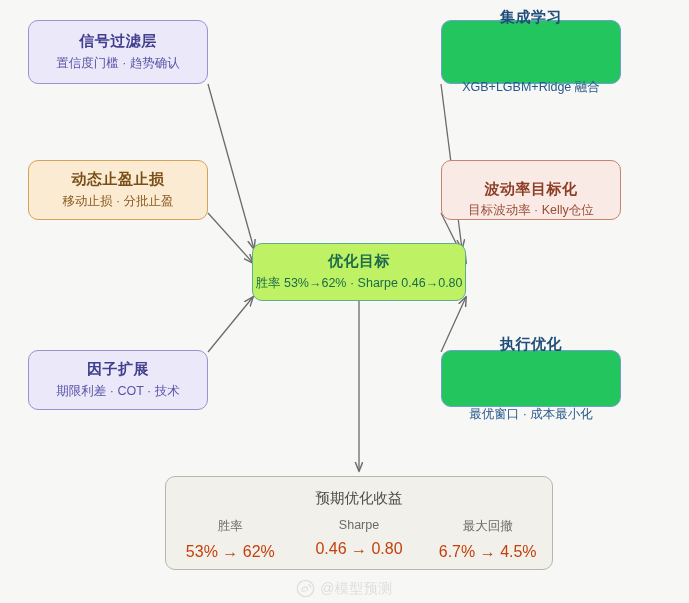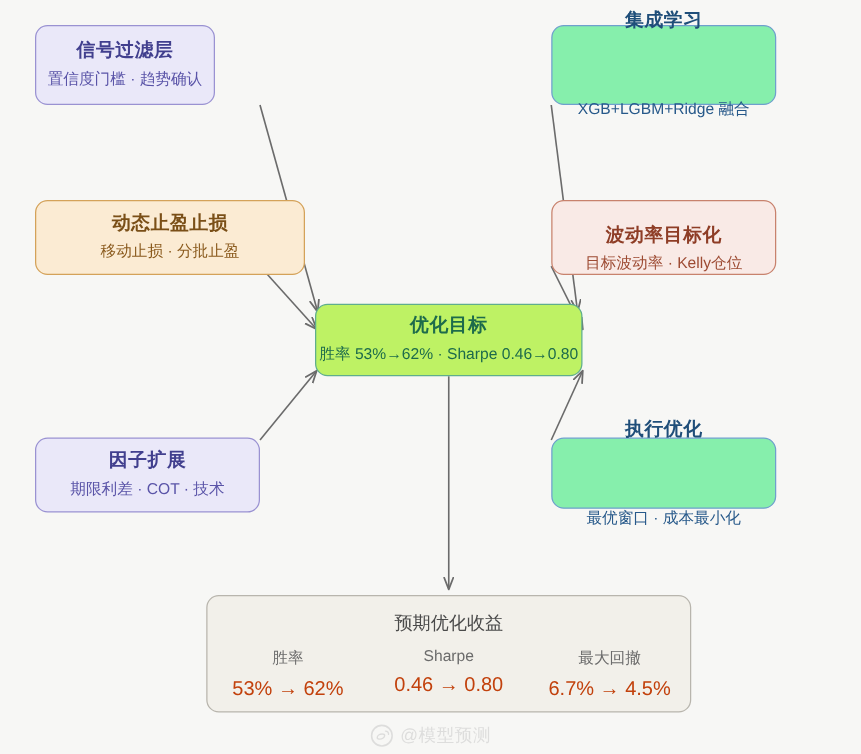--- a/index.html
+++ b/index.html
@@ -48,35 +48,35 @@
     line-height: 1.25;
   }
   .node .sub {
     font-size: 12.5px;
     margin-top: 5px;
     line-height: 1.25;
     white-space: nowrap;
   }
 
   
-  #node-signal-filter   { left: 28px;  top: 20px;  width: 144px; height: 64px; }
+  #node-signal-filter   { left: 28px;  top: 20px;  width: 180px; height: 64px; }
   #node-ensemble        { left: 441px; top: 20px;  width: 180px; height: 64px; }
-  #node-dynamic-stop    { left: 28px;  top: 160px; width: 216px; height: 60px; }
+  #node-dynamic-stop    { left: 28px;  top: 160px; width: 180px; height: 60px; }
   #node-vol-target      { left: 441px; top: 160px; width: 180px; height: 60px; justify-content: flex-end; }
   #node-factor-expand   { left: 28px;  top: 350px; width: 180px; height: 60px; }
   #node-exec-optimize   { left: 441px; top: 350px; width: 180px; height: 57px; }
   #node-objective       { left: 252px; top: 243px; width: 214px; height: 58px; }
   #node-summary         { left: 165px; top: 476px; width: 388px; height: 94px; }
 
   
   .theme-lavender { background: #eae8f9; border-color: #9a92d2; }
   .theme-lavender .title, .theme-lavender .sub { color: #413f8e; }
   .theme-lavender .sub { color: #5a54a8; }
 
-  .theme-blue { background: #86efac; border-color: #6fa0cd; gap: 48px; }
+  .theme-blue { background: #22c55e; border-color: #6fa0cd; gap: 48px; }
   .theme-blue .title { color: #1f4e79; }
   .theme-blue .sub { color: #27598a; }
 
   .theme-orange { background: #fbebd3; border-color: #d9a košt; }
   .theme-orange { border-color: #d4a259; }
   .theme-orange .title { color: #7a4f17; }
   .theme-orange .sub { color: #8a5a1d; }
 
   .theme-pink { background: #f9eae6; border-color: #c8826d; }
   .theme-pink .title { color: #8e3d26; }

